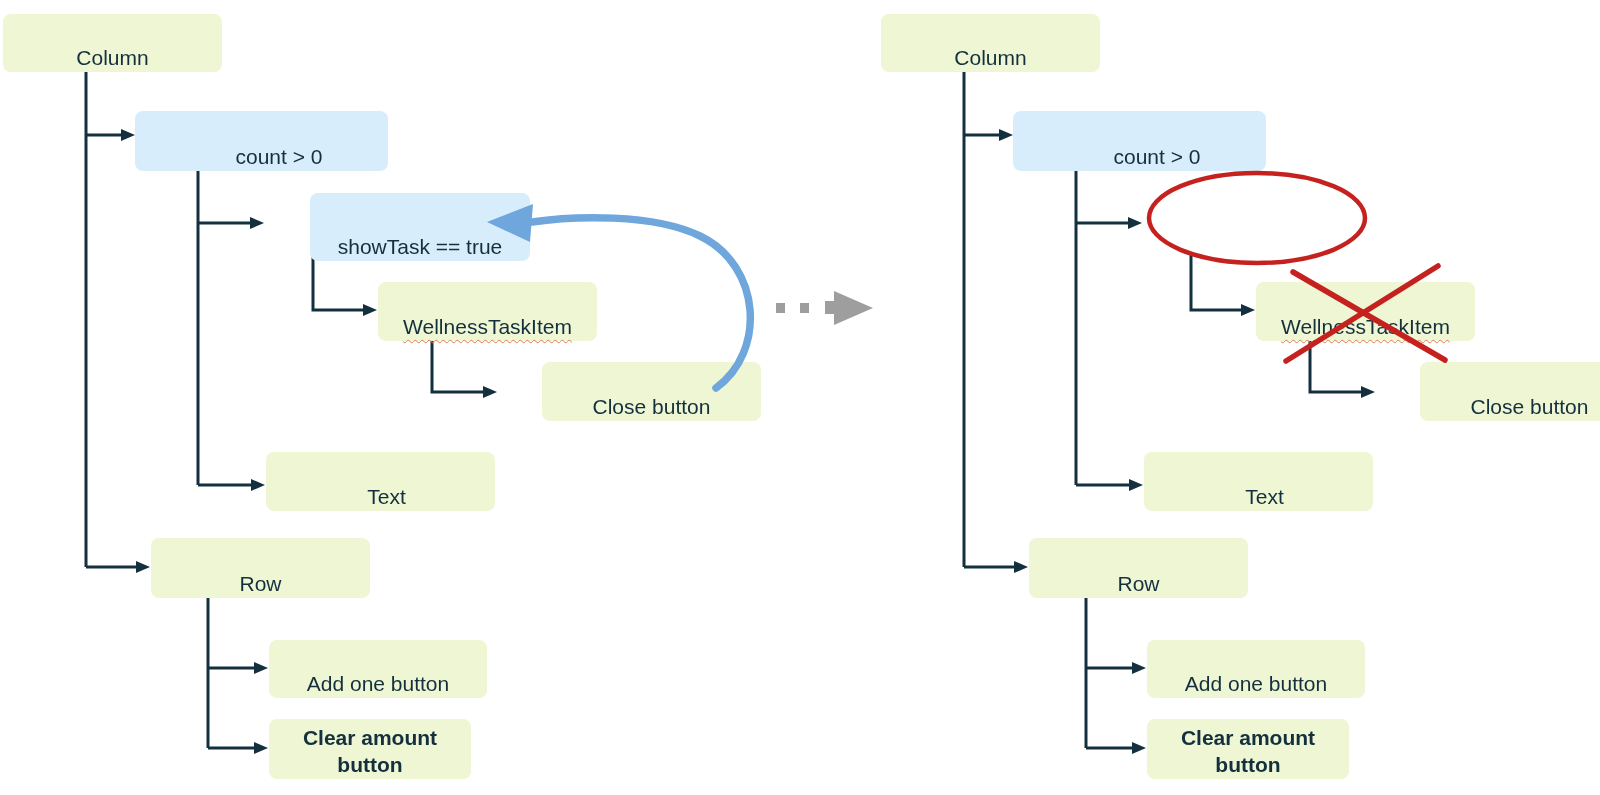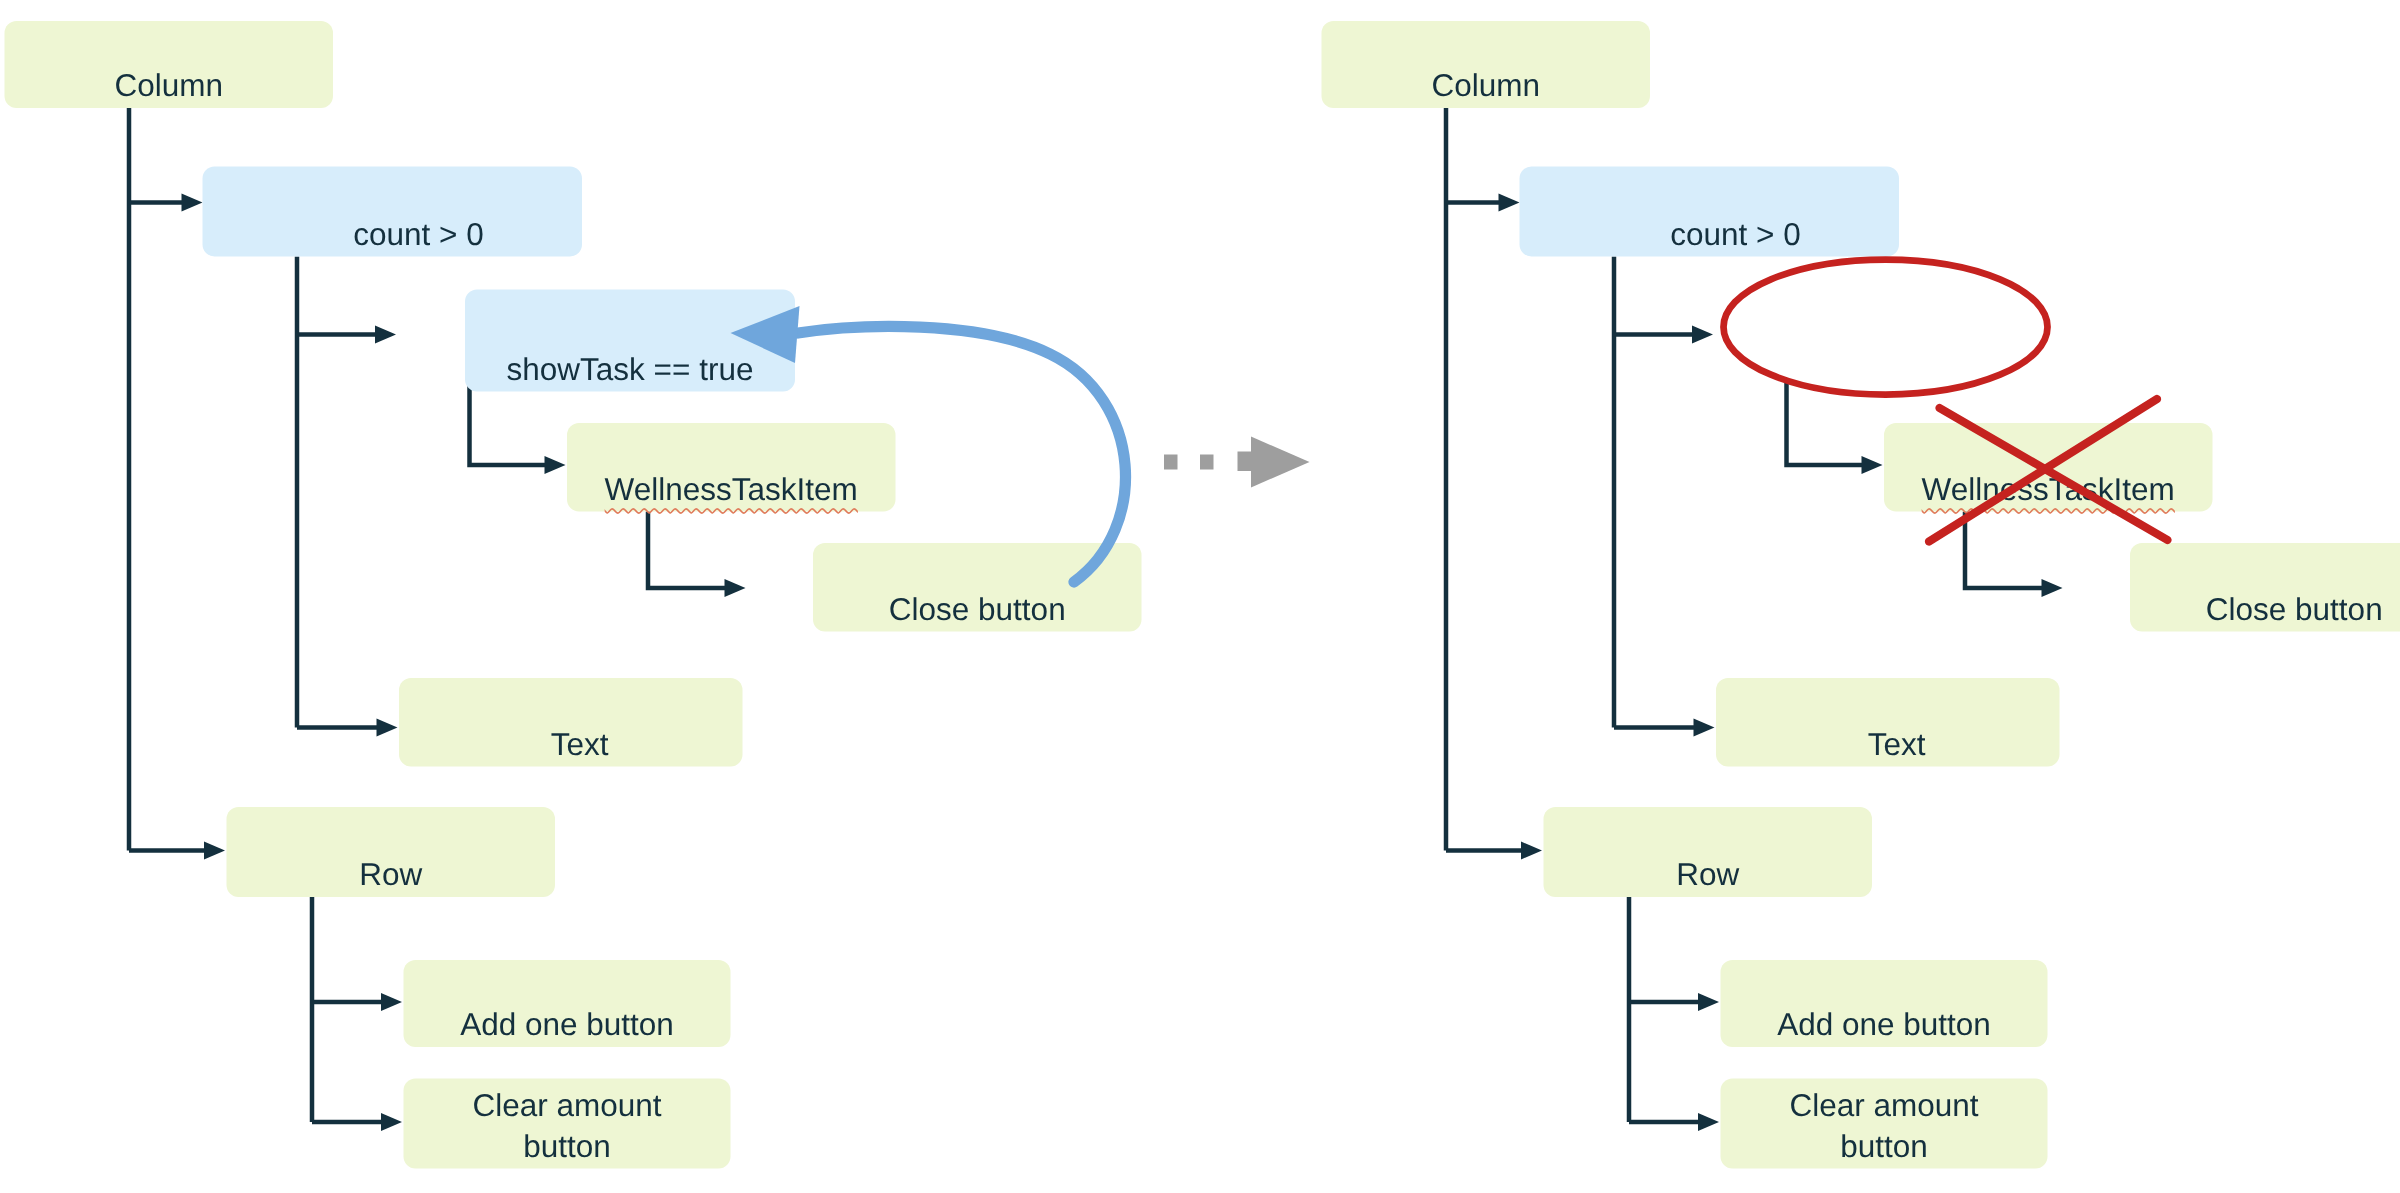--- a/index.html
+++ b/index.html
@@ -42,21 +42,21 @@
   .blue  { background: #d7edfb; }
 
   .n-column   { left: 3px;   top: 14px;  width: 219px; height: 58px; }
   .n-count    { left: 135px; top: 111px; width: 218px; height: 60px; padding-left: 35px; }
   .n-showtask { left: 265px; top: 193px; width: 220px; height: 68px; margin-left: 45px; }
   .n-wellness { left: 378px; top: 282px; width: 219px; height: 59px; }
   .n-close    { left: 498px; top: 362px; width: 219px; height: 59px; margin-left: 44px; }
   .n-text     { left: 266px; top: 452px; width: 217px; height: 59px; padding-left: 12px; }
   .n-row      { left: 151px; top: 538px; width: 219px; height: 60px; }
   .n-addone   { left: 269px; top: 640px; width: 218px; height: 58px; }
-  .n-clear    { left: 269px; top: 719px; width: 218px; height: 60px; }
+  .n-clear    { left: 269px; top: 719px; width: 202px; height: 60px; font-weight: bold; }
   .n-clear span { display: inline-block; max-width: 150px; }
 
   .squiggle {
     text-decoration-line: underline;
     text-decoration-style: wavy;
     text-decoration-color: #e07b5a;
     text-decoration-thickness: 1px;
     text-underline-offset: 5px;
   }
   svg { display: block; }

